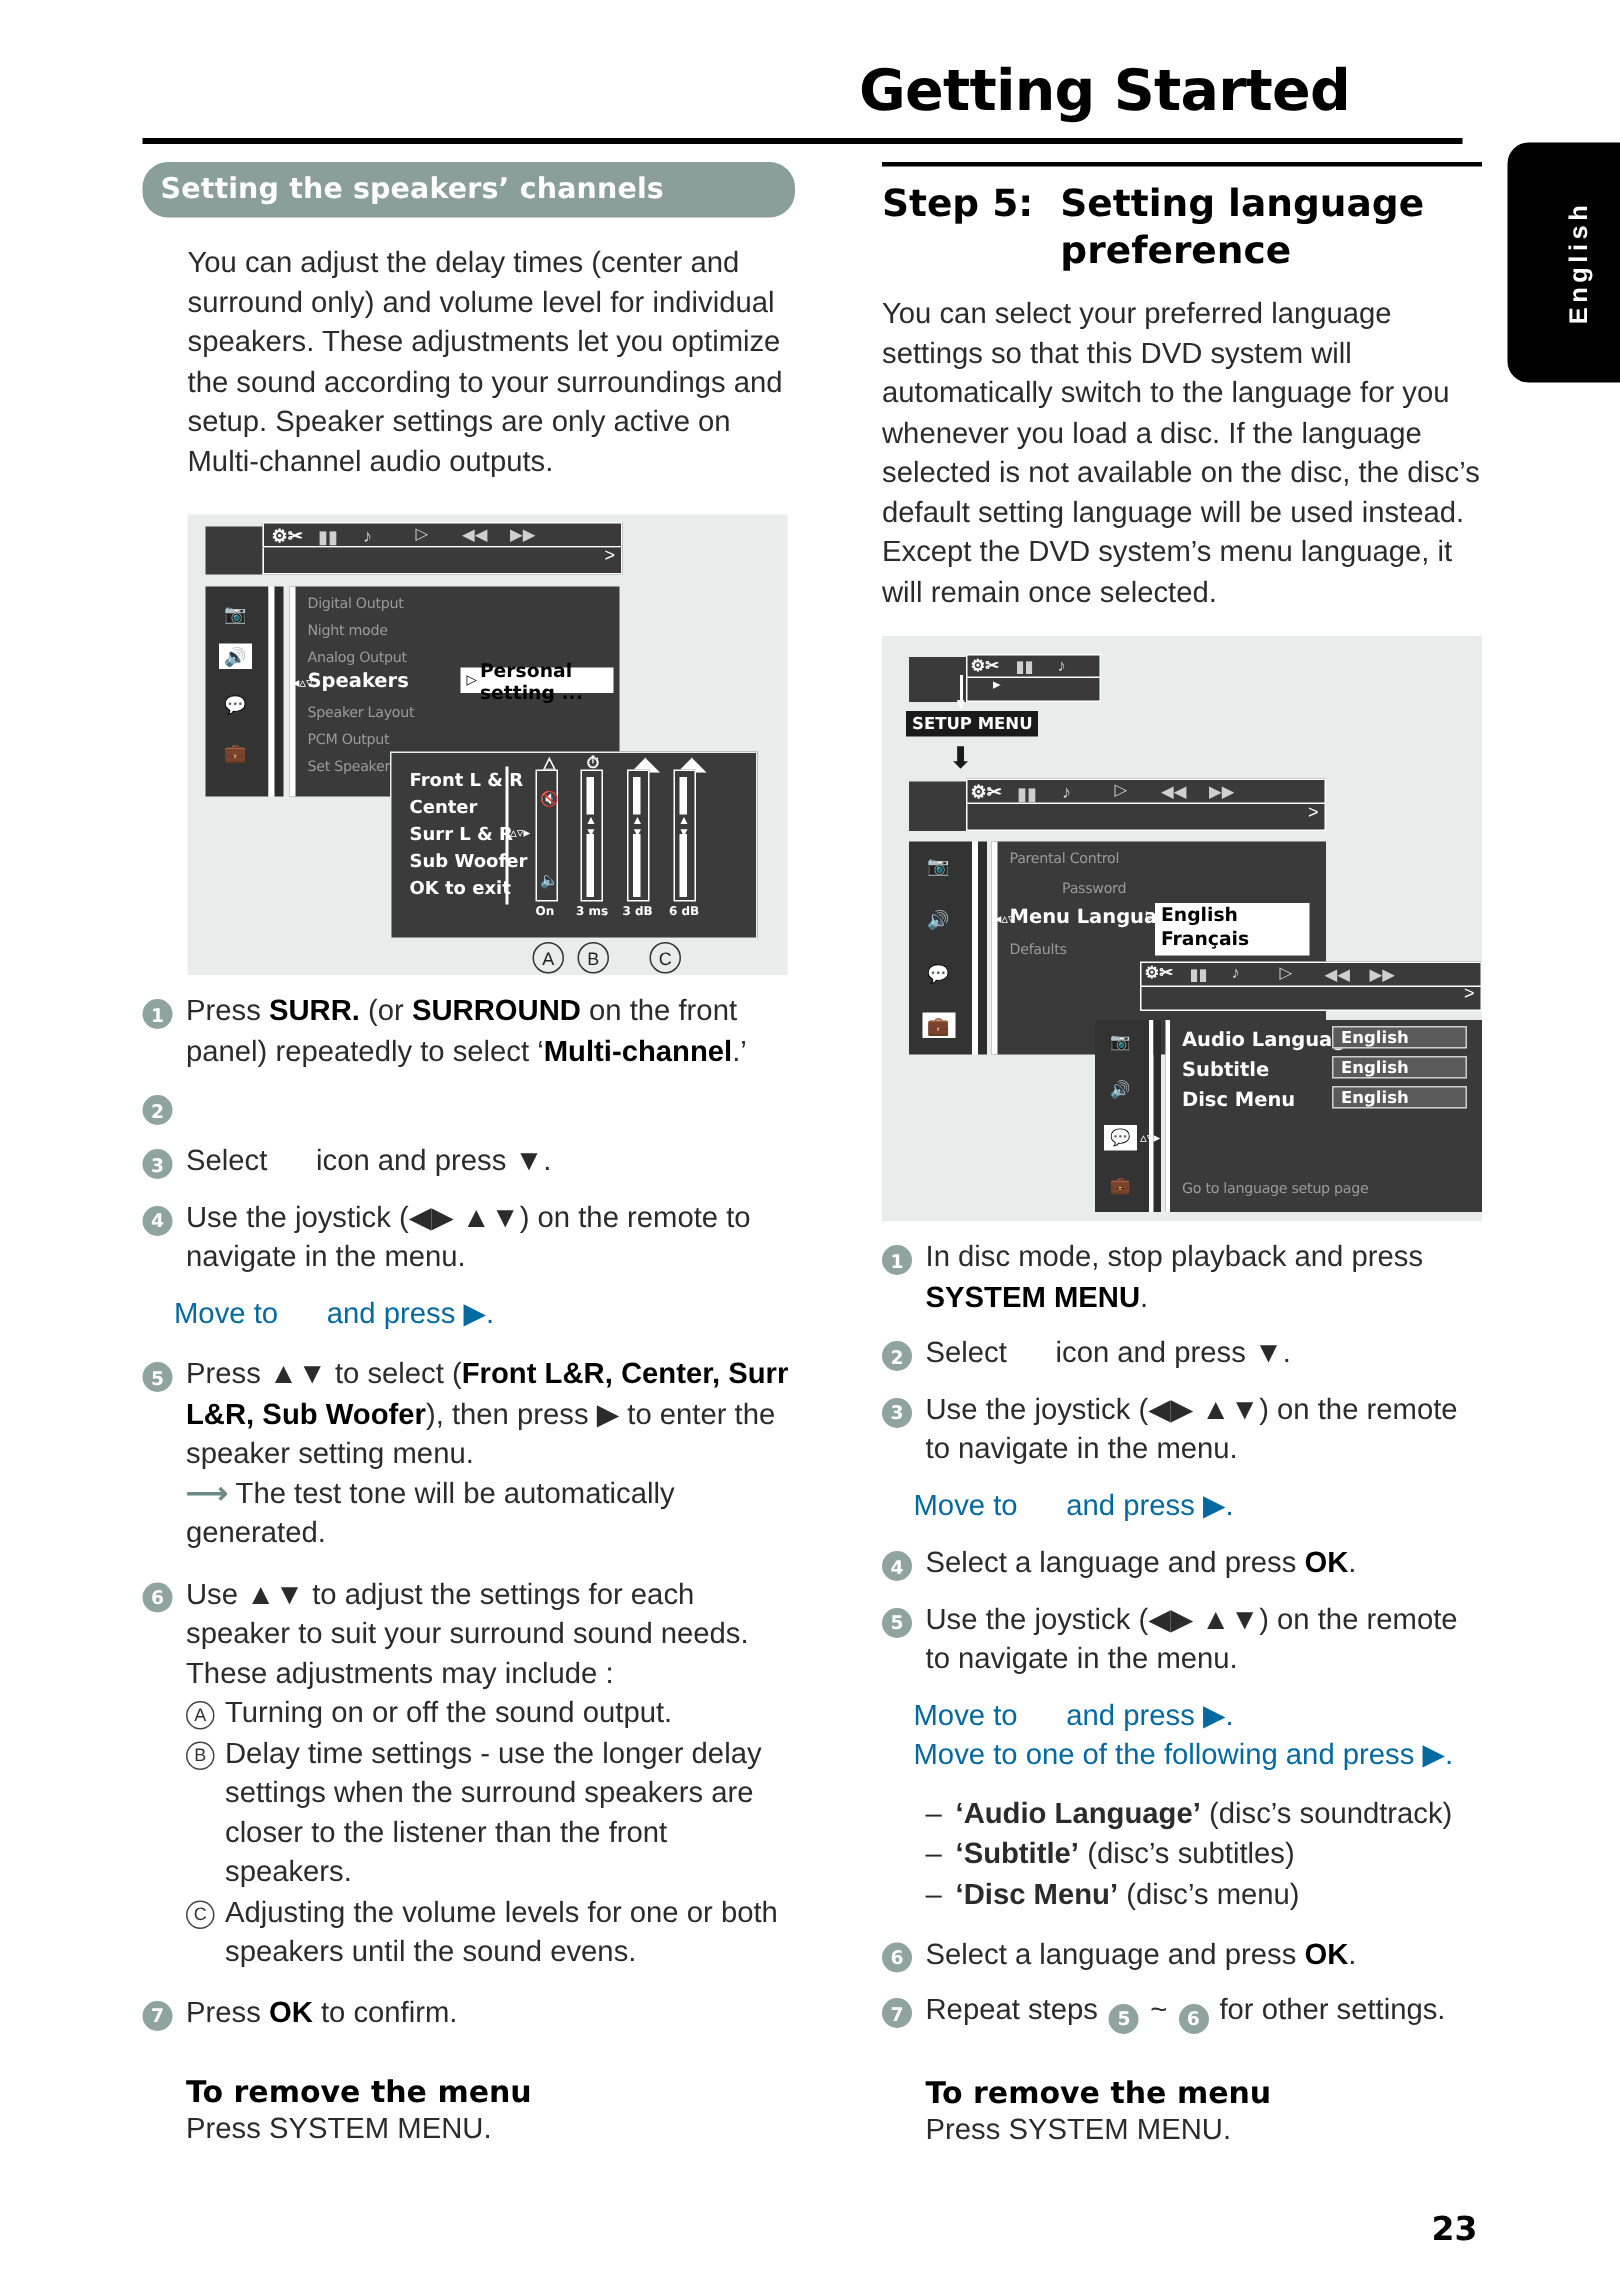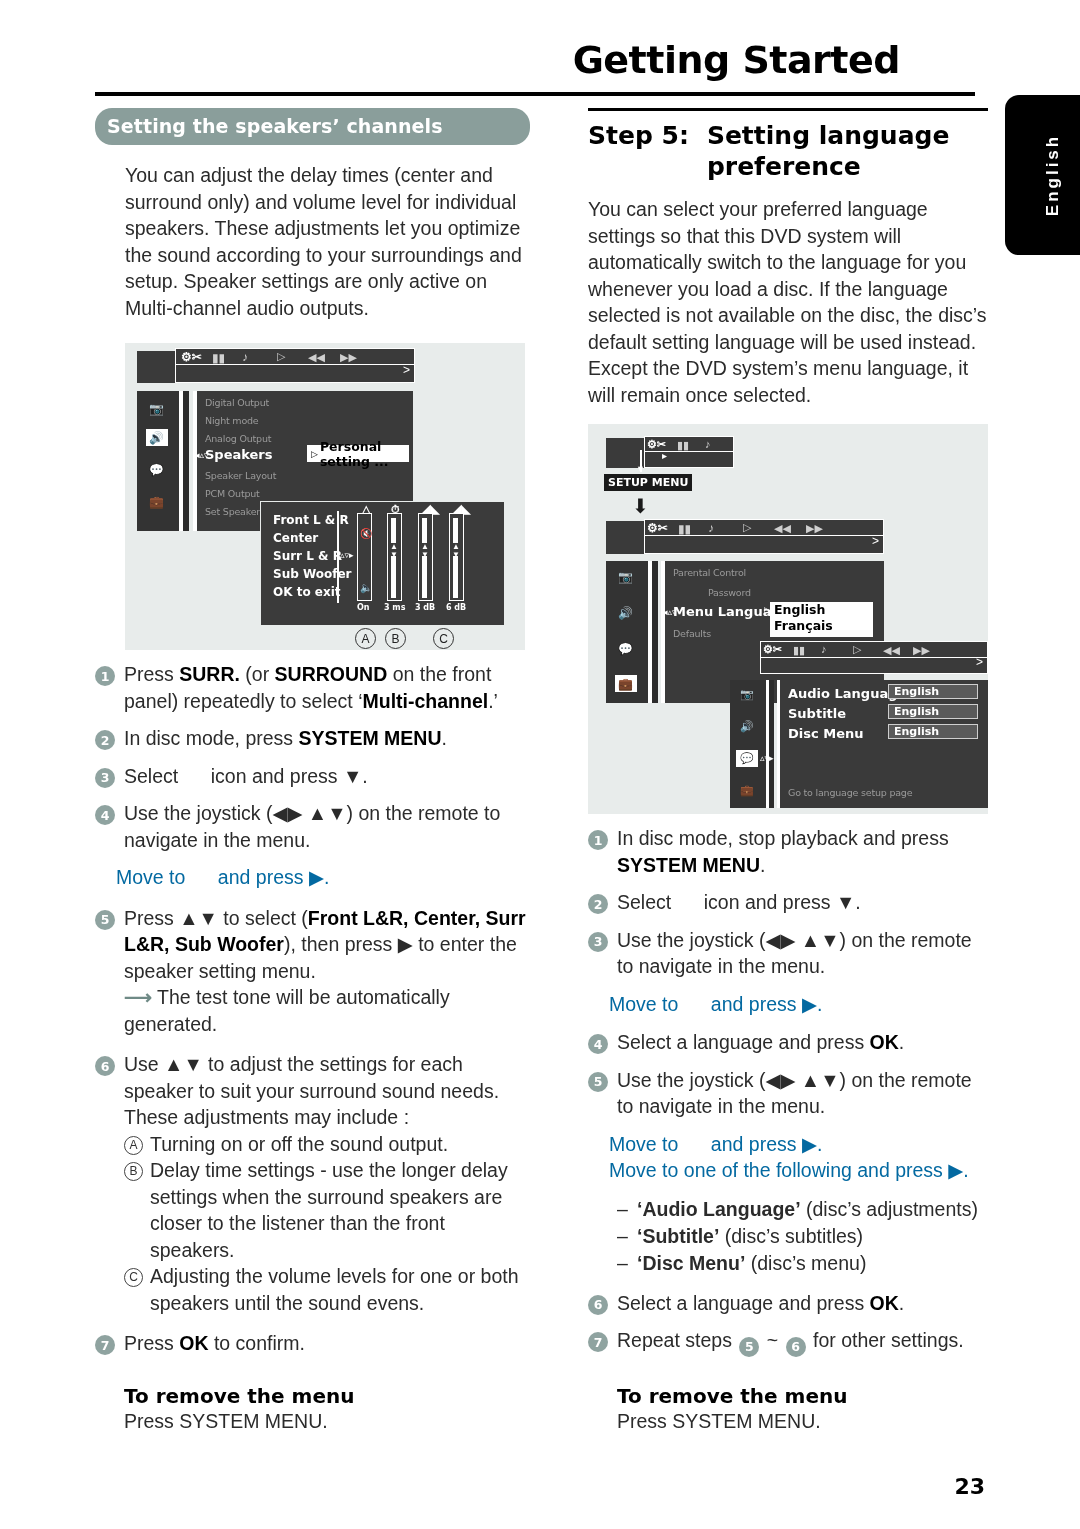--- a/index.html
+++ b/index.html
@@ -229,21 +229,20 @@
 
     <div class="steps" style="margin-left:0;">
 
       <div class="step">
         <div class="bullet">1</div>
         <div class="stxt">Press <b>SURR.</b> (or <b>SURROUND</b> on the front panel) repeatedly to select ‘<b>Multi-channel</b>.’</div>
       </div>
 
       <div class="step">
         <div class="bullet">2</div>
-        <div class="stxt">In disc mode, press <b>SYSTEM MENU</b>.</div>
       </div>
 
       <div class="step">
         <div class="bullet">3</div>
         <div class="stxt">Select&nbsp;&nbsp;&nbsp;&nbsp;&nbsp;&nbsp;icon and press ▼.</div>
       </div>
 
       <div class="step">
         <div class="bullet">4</div>
         <div class="stxt">Use the joystick (◀▶ ▲▼) on the remote to navigate in the menu.</div>
@@ -404,21 +403,21 @@
       <div class="step">
         <div class="bullet">5</div>
         <div class="stxt">Use the joystick (◀▶ ▲▼) on the remote to navigate in the menu.</div>
       </div>
       <div class="sub" style="margin-top:11px;">Move to&nbsp;&nbsp;&nbsp;&nbsp;&nbsp;&nbsp;and press ▶.</div>
       <div class="sub">Move to one of the following and press ▶.</div>
 
       <div class="dash" style="margin-top:12px;">
         <div class="d">–</div>
         <div><b>‘Audio Language’</b>
-             <span>(disc’s adjustments)</span></div>
+             <span>(disc’s soundtrack)</span></div>
       </div>
       <div class="dash">
         <div class="d">–</div>
         <div><b>‘Subtitle’</b>
              <span>(disc’s subtitles)</span></div>
       </div>
       <div class="dash">
         <div class="d">–</div>
         <div><b>‘Disc Menu’</b>
              <span>(disc’s menu)</span></div>

